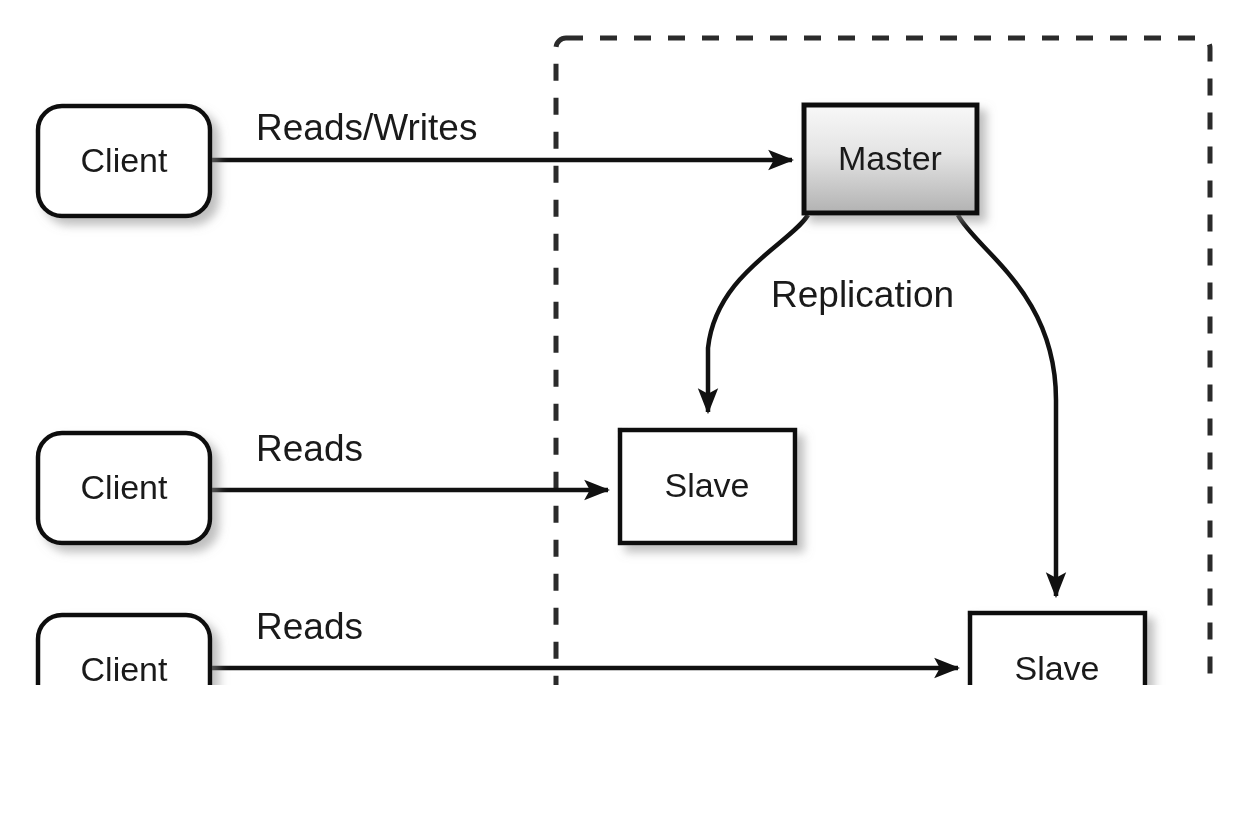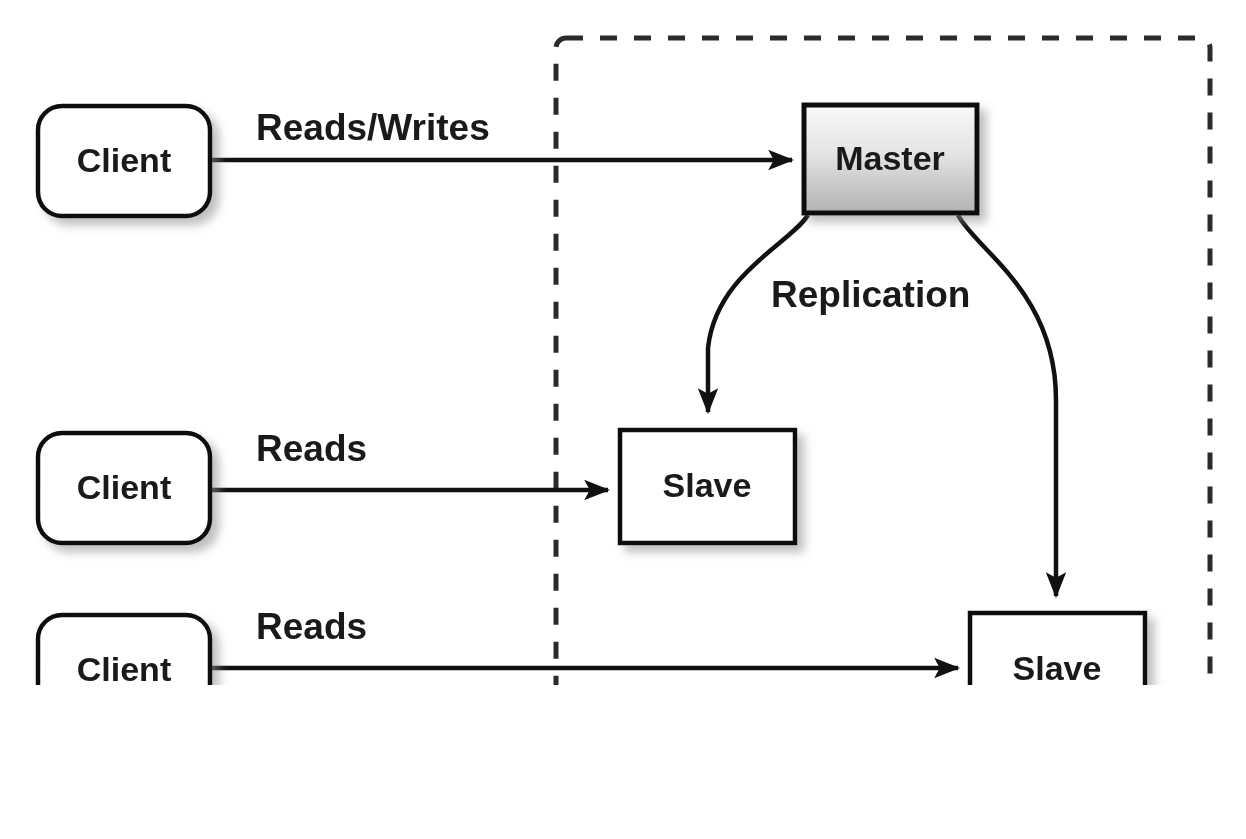--- a/index.html
+++ b/index.html
@@ -9,21 +9,20 @@
   }
   body {
     font-family: "Liberation Sans", sans-serif;
   }
   #diagram-root {
     position: relative;
     width: 1246px;
     height: 685px;
     background: #ffffff;
     overflow: hidden;
-    font-weight: bold;
   }
   #diagram-svg {
     position: absolute;
     top: 0;
     left: 0;
     width: 1246px;
     height: 839px;
   }
   .node-label {
     font-family: "Liberation Sans", sans-serif;

